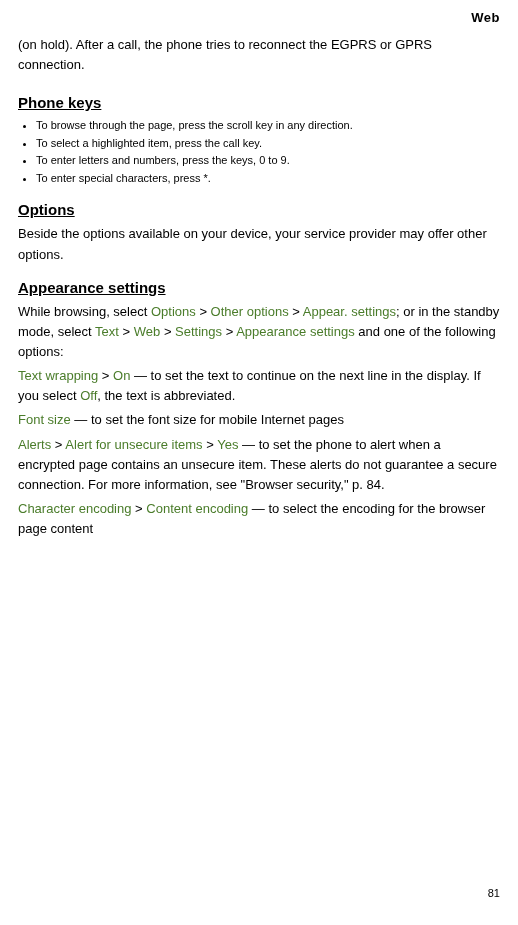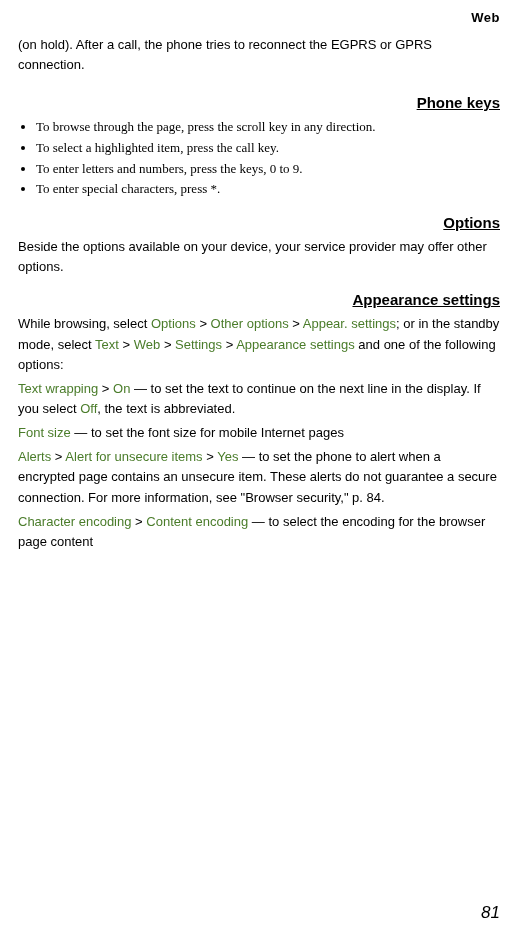--- a/index.html
+++ b/index.html
@@ -23,44 +23,41 @@
       font-size: 13px;
       line-height: 1.5;
       margin-bottom: 20px;
     }
     .section-title {
       font-size: 15px;
       font-weight: bold;
       text-decoration: underline;
       margin-top: 14px;
       margin-bottom: 6px;
-      text-align: right;
     }
     .section-body {
       font-size: 13px;
       line-height: 1.55;
       margin-bottom: 4px;
     }
     ul.bullet-list {
       margin-left: 18px;
       margin-bottom: 10px;
     }
     ul.bullet-list li {
-      font-size: 13px;
+      font-size: 11px;
       line-height: 1.6;
       list-style-type: disc;
-      font-family: Liberation Serif, serif;
     }
     .green { color: #4a7c2a; font-weight: normal; }
     .page-number {
       position: absolute;
-      bottom: 2px;
+      bottom: 26px;
       right: 18px;
-      font-size: 17px;
-      font-style: italic;
+      font-size: 11px;
     }
     .section-block {
       margin-bottom: 4px;
     }
   </style>
 </head>
 <body>
 
 <div class="page-header">
   <span>Web</span>

